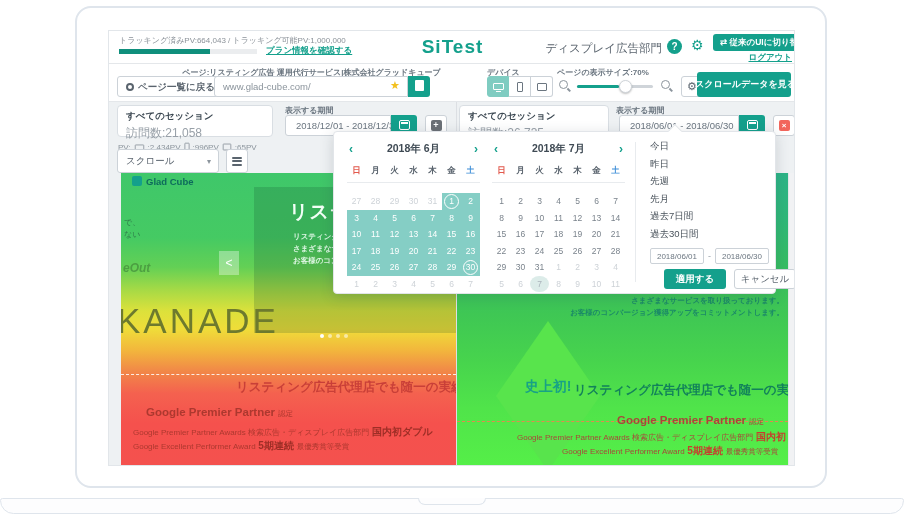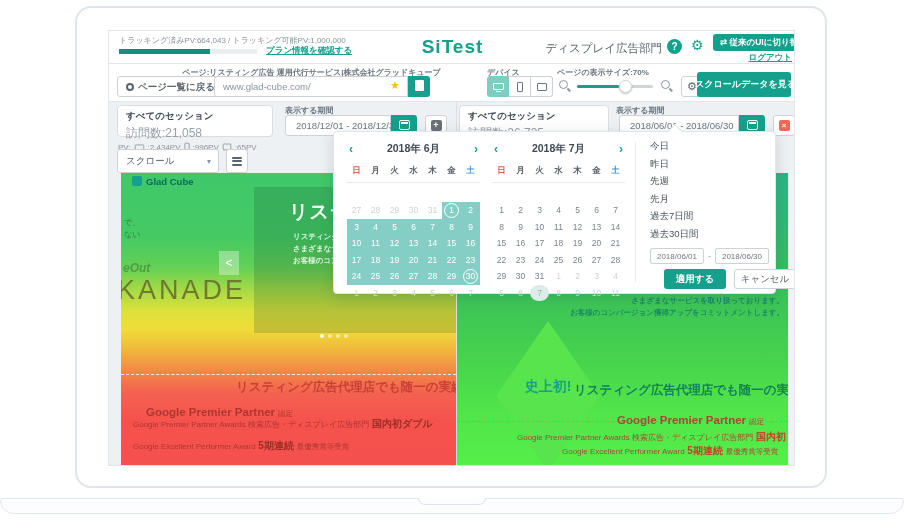--- a/index.html
+++ b/index.html
@@ -95,32 +95,32 @@
   .gc-brand { left:25px; top:3px; font-size:9.5px; font-weight:bold; color:#0d6b5c; }
   .gc-nav { right:2px; top:4px; display:flex; gap:9px; }
   .gc-nav-item { font-size:8px; color:#2d8a6f; display:flex; align-items:center; gap:2px; cursor:pointer; }
   .nav-sq { display:inline-block; width:6px; height:6px; border:1px solid #2d8a6f; }
   .hero { left:133px; top:14px; width:202px; height:146px; background:rgba(10,60,40,.18); }
   .hero-title { left:35px; top:12px; font-size:19px; font-weight:bold; color:#f2fff7; letter-spacing:1px; }
   .hero-lines { left:39px; top:44px; font-size:7.5px; font-weight:bold; color:rgba(240,255,245,.88); line-height:12px; }
   .frag { left:3px; font-size:8px; color:#2f7d4a; }
   .carousel-prev { left:98px; top:78px; width:20px; height:24px; background:rgba(255,255,255,.35); color:#fff; text-align:center; line-height:24px; font-size:12px; cursor:pointer; }
   .tradeout { left:2px; top:88px; font-size:12px; font-weight:bold; font-style:italic; color:rgba(72,150,62,.85); }
-  .kanade { left:-4px; top:102px; font-size:27px; color:#6d7a2e; letter-spacing:3px; }
+  .kanade { left:-4px; top:128px; font-size:35px; color:#6d7a2e; letter-spacing:3px; }
   .dots { left:199px; top:161px; display:flex; gap:4px; }
   .dot { width:4px; height:4px; border-radius:50%; background:rgba(255,255,255,.55); cursor:pointer; }
   .dot.on { background:#fff; }
   .fold-left { left:0; top:201px; width:335px; border-top:1px dashed rgba(255,255,255,.85); }
   .awards-heading-l { left:115px; top:206px; font-size:12.5px; font-weight:bold; color:#c93f38; }
   .aw { color:#ad382f; }
   .aw-main { font-size:11.5px; font-weight:bold; }
   .aw-tag { font-size:7.5px; }
   .aw-sm { font-size:8px; }
   .aw-strong { font-size:10px; font-weight:bold; color:#9e2e26; }
-  .aw1-l { left:25px; top:233px; } .aw2-l { left:12px; top:244px; } .aw3-l { left:12px; top:266px; }
+  .aw1-l { left:25px; top:233px; } .aw2-l { left:12px; top:252px; } .aw3-l { left:12px; top:266px; }
   .r-line { right:4px; font-size:7.5px; font-weight:bold; color:#1b8a67; }
   .diamond { left:39px; top:148px; width:104px; height:150px; background:#58e44c; clip-path:polygon(50% 0,100% 50%,50% 100%,0 50%); }
   .diamond-label { left:46px; top:205px; width:90px; text-align:center; font-size:14px; font-weight:bold; color:#17a286; }
   .awards-heading-r { left:117px; top:209px; font-size:12.5px; font-weight:bold; color:#12825a; }
   .fold-right { left:0; top:248px; width:331px; border-top:1px dashed #e2894e; }
   .awr { color:#a8473a; }
   .aw1-r { left:160px; top:241px; } .aw2-r { left:60px; top:257px; } .aw3-r { left:105px; top:271px; }
   .awr .aw-strong { color:#c4412e; }
 
   
@@ -128,21 +128,21 @@
   .cal-caret { left:336px; top:-6px; width:10px; height:10px; background:#fff; border-left:1px solid #e2e5e9; border-top:1px solid #e2e5e9; transform:rotate(45deg); }
   .month { position:absolute; top:10px; width:133px; }
   .m-june { left:13px; } .m-july { left:158px; }
   .m-head { position:relative; height:16px; }
   .m-title { position:absolute; left:0; width:133px; text-align:center; font-size:10.5px; font-weight:bold; color:#3f4a54; }
   .m-arrow { position:absolute; top:0; color:#14a08c; font-size:12px; font-weight:bold; cursor:pointer; }
   .m-prev { left:2px; } .m-next { right:2px; }
   .weekdays { display:flex; margin-top:7px; border-bottom:1px solid #e8ebee; padding-bottom:5px; }
   .wd { width:19px; text-align:center; font-size:8.5px; font-weight:bold; color:#5a646e; }
   .wd.sun { color:#e25a4e; } .wd.sat { color:#3f8fd8; }
-  .days { display:flex; flex-wrap:wrap; margin-top:19px; }
+  .days { display:flex; flex-wrap:wrap; margin-top:10px; }
   .day { width:19px; height:16.5px; line-height:16.5px; text-align:center; font-size:8.5px; color:#7a838c; cursor:pointer; }
   .day.m { color:#cdd2d7; }
   .day.s { background:#85cec5; color:#fff; }
   .day.e { position:relative; }
   .day.e::after { content:''; position:absolute; left:2px; top:1px; width:13px; height:13px; border:1.5px solid #fff; border-radius:50%; }
   .day.t { background:#dcece9; border-radius:50%; color:#aab3bb; }
   .cal-div { left:301px; top:10px; height:140px; border-left:1px solid #e8ebee; }
   .presets { left:316px; top:8px; }
   .preset { height:17.5px; font-size:9.5px; color:#49525b; cursor:pointer; }
   .range-inputs { left:316px; top:116px; display:flex; align-items:center; gap:4px; }

